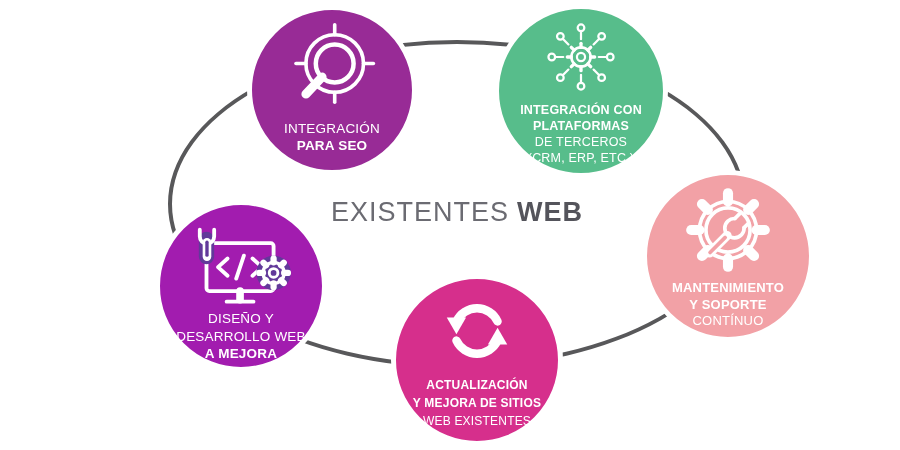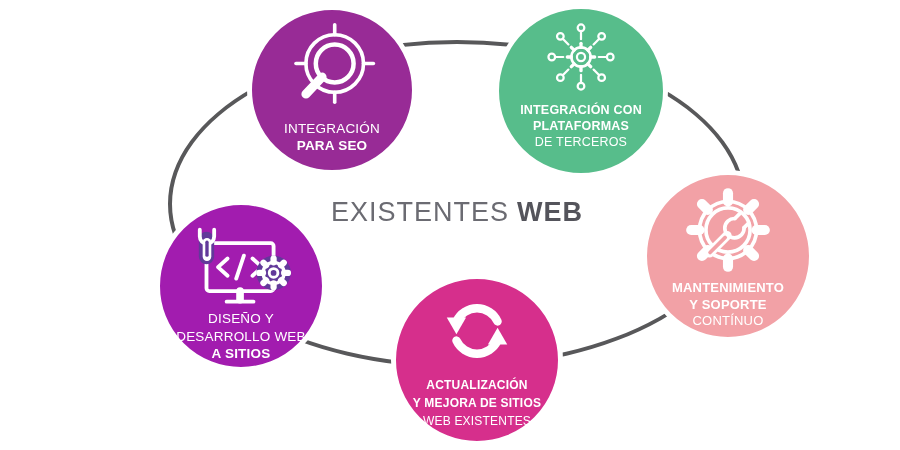--- a/index.html
+++ b/index.html
@@ -126,20 +126,21 @@
         <circle cx="22.1" cy="77.9" r="4.5" stroke-width="3"></circle>
         <circle cx="10.5" cy="50" r="4.5" stroke-width="3"></circle>
         <circle cx="22.1" cy="22.1" r="4.5" stroke-width="3"></circle>
         <circle cx="50" cy="10.5" r="4.5" stroke-width="3"></circle>
         <circle cx="77.9" cy="22.1" r="4.5" stroke-width="3"></circle>
       </svg>
     </div>
     <div class="lbl b">INTEGRACIÓN CON</div>
     <div class="lbl b">PLATAFORMAS</div>
     <div class="lbl">DE TERCEROS</div>
+    <div class="lbl">(CRM, ERP, ETC.)</div>
   </div>
 
   <div class="node" id="node-maintenance">
     <div class="icon-wrap">
       <svg width="92" height="92" viewBox="0 0 100 100" fill="none" stroke="#ffffff">
 
         <line x1="81" y1="50" x2="90" y2="50" stroke-width="11"></line>
         <line x1="71.9" y1="71.9" x2="78.3" y2="78.3" stroke-width="11"></line>
         <line x1="50" y1="81" x2="50" y2="90" stroke-width="11"></line>
         <line x1="28.1" y1="71.9" x2="21.7" y2="78.3" stroke-width="11"></line>
@@ -201,20 +202,20 @@
         <line x1="79" y1="51" x2="75" y2="51" stroke-width="6.5"></line>
         <line x1="82.2" y1="43.2" x2="79.4" y2="40.4" stroke-width="6.5"></line>
         <line x1="90" y1="40" x2="90" y2="36" stroke-width="6.5"></line>
         <line x1="97.8" y1="43.2" x2="100.6" y2="40.4" stroke-width="6.5"></line>
         <circle cx="90" cy="51" r="11" stroke-width="3.5"></circle>
         <circle cx="90" cy="51" r="4.5" stroke-width="3"></circle>
       </svg>
     </div>
     <div class="lbl">DISEÑO Y</div>
     <div class="lbl">DESARROLLO WEB</div>
-    <div class="lbl b">A SITIOS</div>
+    <div class="lbl b">A MEJORA</div>
   </div>
 
   <div id="title">
     <span class="t1">EXISTENTES</span><span class="t2">WEB</span>
   </div>
 
 </div>
 
 </body></html>

